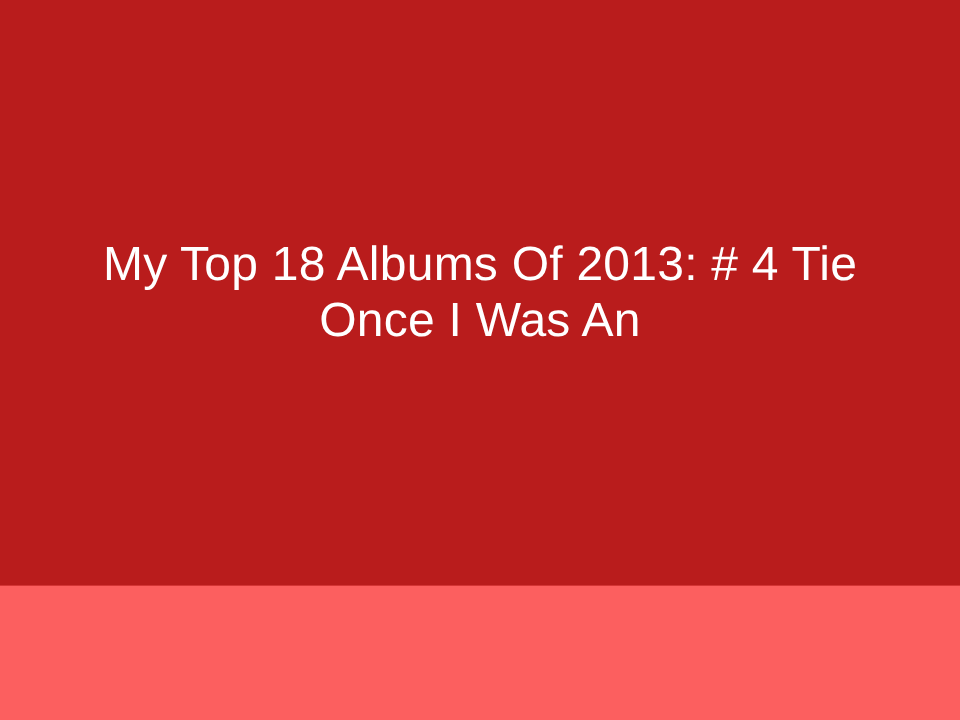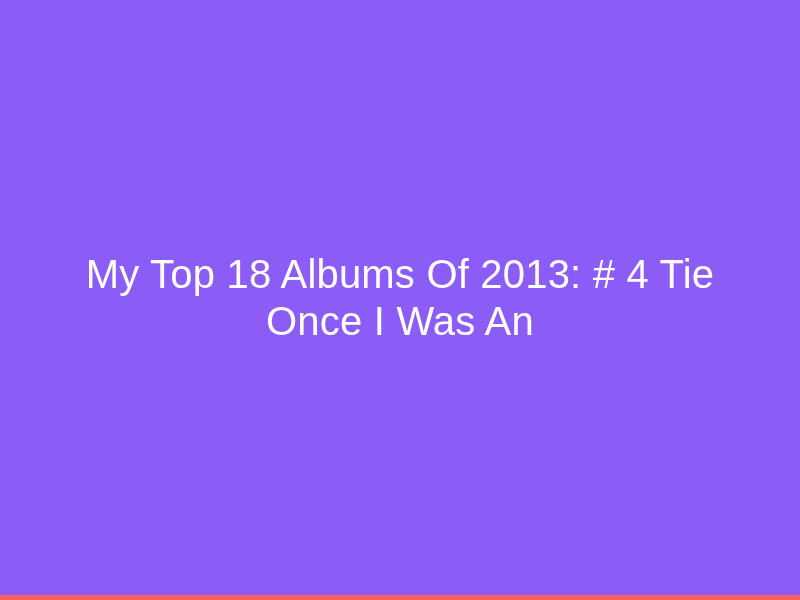--- a/index.html
+++ b/index.html
@@ -13,22 +13,22 @@
     height: 600px;
     overflow: hidden;
     font-family: "Liberation Sans", "DejaVu Sans", sans-serif;
     background: #fc5f5f;
   }
 
   
   .title-card {
     box-sizing: border-box;
     width: 800px;
-    height: 595px;
-    background-color: #8b5cf6;
+    height: 488px;
+    background-color: #b91c1c;
     display: flex;
     align-items: center;
     justify-content: center;
     padding: 0 40px;
   }
 
   .title-card-inner {
     width: 100%;
     max-width: 700px;
     display: block;

